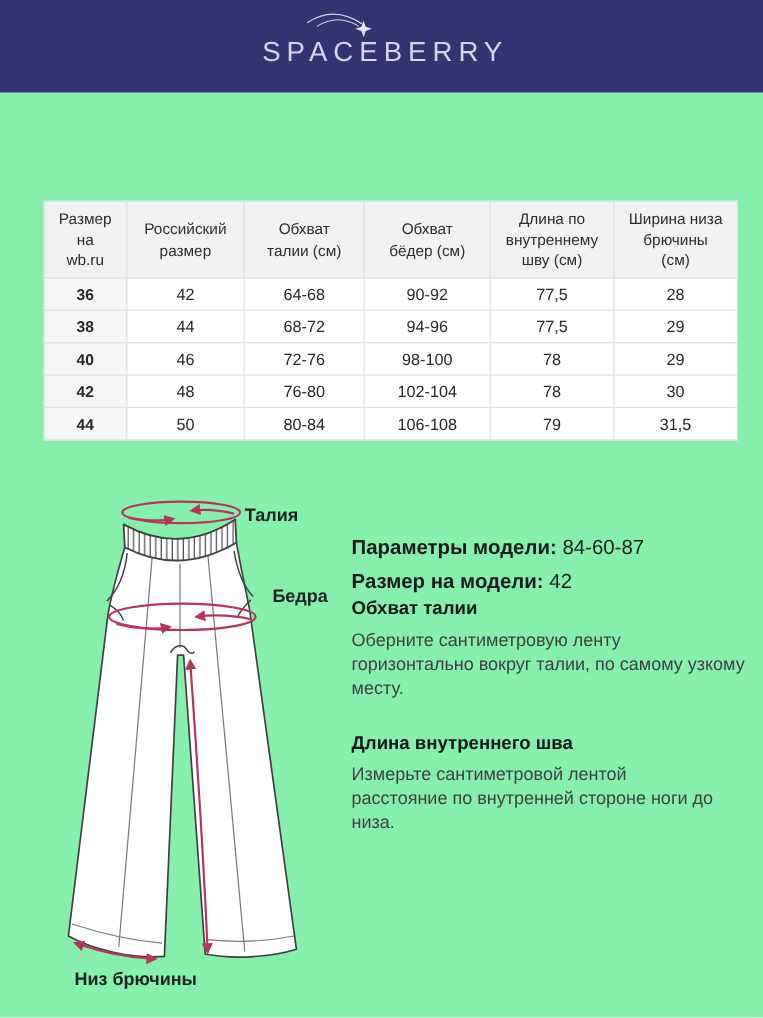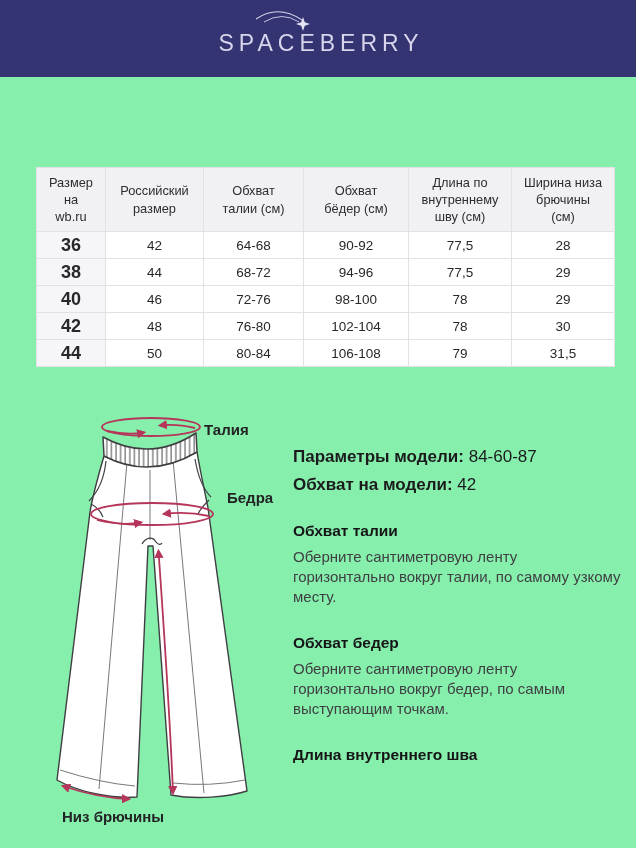--- a/index.html
+++ b/index.html
@@ -24,35 +24,35 @@
   .size-table th,.size-table td{
     border:1px solid #e1e1e6;text-align:center;vertical-align:middle;
   }
   .size-table thead th{
     background:#f1f1f4;height:55px;font-size:12.8px;font-weight:400;
     color:#2d2d30;line-height:1.33;padding:4px 11px;
   }
   .size-table td{
     height:26px;font-size:13.5px;color:#28282a;padding:0 6px;background:#ffffff;
   }
-  .size-table td.rowhead{background:#f6f6f8;font-weight:700;font-size:18px;margin-left:44px;}
+  .size-table td.rowhead{background:#f6f6f8;font-weight:700;font-size:13px;margin-left:44px;}
   
   .diagram-svg{position:absolute;left:25px;top:405px;}
   .dlabel{
     position:absolute;font-size:15px;font-weight:600;color:#232325;line-height:1.35;
   }
   .lbl-waist{left:204px;top:420px;}
   .lbl-hips{left:227px;top:488px;text-align:center;}
   .lbl-inseam{left:178px;top:571px;width:100px;}
   .lbl-hem{left:62px;top:807px;}
   
   .info{position:absolute;left:293px;top:443px;width:330px;}
   .model-line{font-size:17px;line-height:28px;color:#1b1b1d;}
   .model-line .mlabel{font-weight:700;}
-  .guide{margin-top:23px;}
+  .guide{}
   .gsection{margin-top:0;}
   .gsection + .gsection{margin-top:27px;}
   .gsection h3{margin:0 0 7px 0;font-size:15.5px;font-weight:700;color:#151517;}
   .gsection p{margin:0;font-size:15px;line-height:20px;color:#3f3f42;max-width:334px;}
   .gsection p.narrow{max-width:302px;}
 </style>
 </head>
 <body>
 
 <div class="page">
@@ -192,32 +192,29 @@
   <div class="dlabel lbl-waist">Талия</div>
   <div class="dlabel lbl-hips">Бедра</div>
   <div class="dlabel lbl-hem">Низ брючины</div>
 
   <div class="info">
     <div class="model-line">
       <span class="mlabel">Параметры модели:</span>
       <span>84-60-87</span>
     </div>
     <div class="model-line">
-      <span class="mlabel">Обхват на модели:</span>
+      <span class="mlabel">Размер на модели:</span>
       <span>42</span>
     </div>
 
     <div class="guide">
       <div class="gsection">
         <h3>Обхват талии</h3>
         <p>Оберните сантиметровую ленту горизонтально вокруг талии, по самому узкому месту.</p>
       </div>
       <div class="gsection">
-        <h3>Обхват бедер</h3>
-        <p>Оберните сантиметровую ленту горизонтально вокруг бедер, по самым выступающим точкам.</p>
-      </div>
-      <div class="gsection">
         <h3>Длина внутреннего шва</h3>
+        <p class="narrow">Измерьте сантиметровой лентой расстояние по внутренней стороне ноги до низа.</p>
       </div>
     </div>
   </div>
 
 </div>
 
 </body></html>

